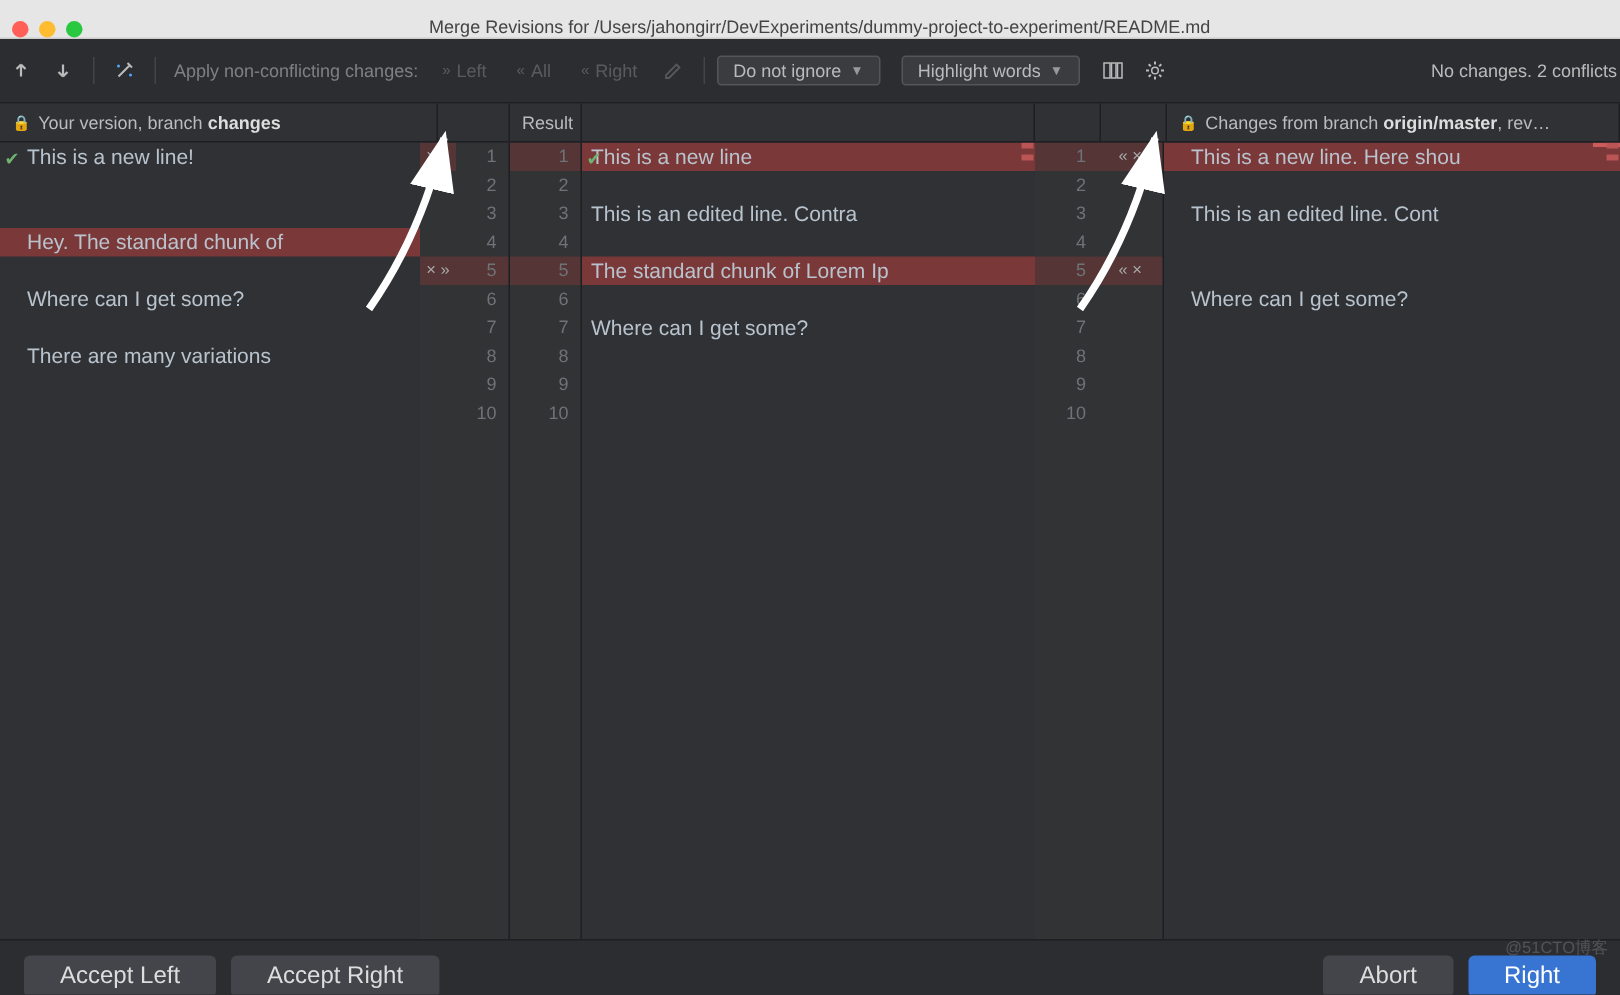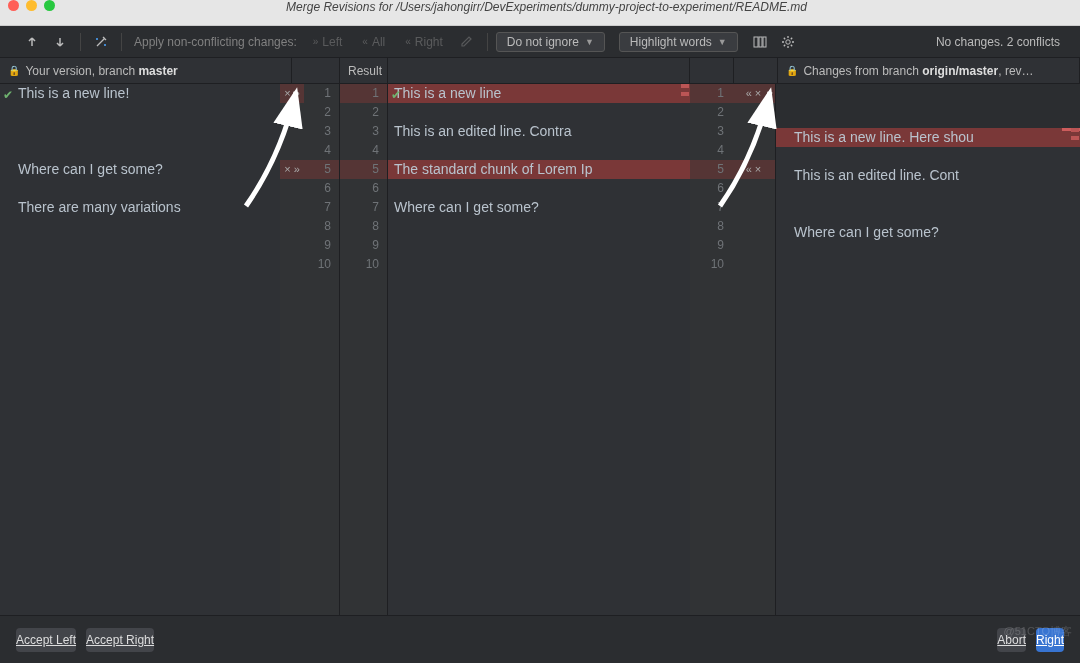--- a/index.html
+++ b/index.html
@@ -18,29 +18,29 @@
     --diff-green:#4b6140;
     --accent:#3874d1;
     --accent-hover:#3a7ce0;
     --btn:#43454a;
     --gutter-bg:#313335;
     --gutter-text:#6f7377;
   }
   *{box-sizing:border-box;margin:0;padding:0;font-family:-apple-system,BlinkMacSystemFont,"Segoe UI",sans-serif;}
   html,body{width:1080px;height:663px;background:var(--bg);color:var(--text);overflow:hidden;}
 
-  .titlebar{height:26px;background:#e6e6e6;display:flex;align-items:flex-start;padding:0 8px;font-size:12px;color:#333;border-bottom:1px solid #ccc;font-style:italic;}
+  .titlebar{height:26px;background:#e6e6e6;display:flex;align-items:flex-end;padding:0 8px;font-size:12px;color:#333;border-bottom:1px solid #ccc;}
   .traffic-lights{display:flex;gap:7px;margin-right:16px;}
   .tl{width:11px;height:11px;border-radius:50%;}
   .tl-red{background:#ff5f57;}
   .tl-yellow{background:#febc2e;}
   .tl-green{background:#28c840;}
   .title-text{flex:1;text-align:center;margin-left:-50px;font-size:12px;color:#444;}
 
-  .toolbar{height:32px;background:var(--toolbar-bg);display:flex;align-items:center;padding:0 20px;gap:4px;border-bottom:1px solid var(--border);font-size:12px;}
+  .toolbar{height:43px;background:var(--toolbar-bg);display:flex;align-items:center;padding:0 2px;gap:4px;border-bottom:1px solid var(--border);font-size:12px;}
   .tb-btn{display:flex;align-items:center;justify-content:center;width:24px;height:22px;color:var(--text);cursor:pointer;border-radius:3px;}
   .tb-sep{width:1px;height:18px;background:#444;margin:0 4px;}
   .tb-label{color:var(--text-dim);padding:0 4px;}
   .tb-link{color:var(--text-dim);padding:2px 8px;display:flex;align-items:center;gap:4px;cursor:pointer;border-radius:3px;}
   .tb-link.disabled{opacity:.55;}
   .chev{font-size:10px;}
   .dropdown{padding:2px 10px;border:1px solid #555;border-radius:3px;display:flex;align-items:center;gap:6px;cursor:pointer;color:var(--text);background:#3a3c40;}
   .dd-arrow{font-size:9px;color:#999;}
   .spacer{flex:1;}
 
@@ -58,41 +58,41 @@
 
   .panes{display:flex;height:calc(100% - 26px - 32px - 26px - 48px);font-family:"SF Mono",Menlo,Consolas,monospace;font-size:14px;line-height:19px;overflow:hidden;}
   .col{overflow:hidden;position:relative;}
   .col-left{flex:0 0 280px;background:var(--panel);}
   .col-actl{flex:0 0 24px;background:var(--gutter-bg);}
   .col-gutl{flex:0 0 36px;background:var(--gutter-bg);border-right:1px solid var(--border);}
   .col-gutm{flex:0 0 48px;background:var(--gutter-bg);border-right:1px solid var(--border);}
   .col-mid{flex:0 0 302px;background:var(--panel);}
   .col-gutr{flex:0 0 42px;background:var(--gutter-bg);}
   .col-actr{flex:0 0 44px;background:var(--gutter-bg);border-right:1px solid var(--border);}
-  .col-right{flex:1;background:var(--panel);margin-top:44px;}
+  .col-right{flex:1;background:var(--panel);}
 
   .line{height:19px;padding:0 6px;color:var(--mono);white-space:nowrap;overflow:hidden;position:relative;}
   .line.redhl{background:var(--diff-red-hl);}
   .line.rededge::after{content:"";position:absolute;top:0;right:0;width:18px;height:3px;background:#cc5c5c;}
   .gln{height:19px;text-align:right;padding-right:8px;color:var(--gutter-text);font-size:12px;}
   .gln.redhl{background:#553535;}
   .gact{height:19px;display:flex;align-items:center;justify-content:center;gap:1px;color:#aaa;font-size:11px;cursor:pointer;}
   .gact.redhl{background:#553535;}
   .gact span{padding:0 1px;}
   .check{position:absolute;left:3px;top:2px;color:#6fb36f;font-size:12px;z-index:2;}
   .col-left .line,.col-right .line{padding-left:18px;}
 
   .marker-strip{position:absolute;top:0;right:0;width:10px;height:100%;}
   .marker{position:absolute;right:1px;width:8px;height:4px;background:#b55;}
 
   .arrow-overlay{position:absolute;pointer-events:none;z-index:5;}
   .arrow-overlay svg{overflow:visible;}
 
   .footer{height:48px;display:flex;align-items:center;padding:0 16px;gap:10px;background:var(--bg);border-top:1px solid var(--border);}
-  .btn{padding:5px 0;background:var(--btn);color:var(--text-bright);border:none;border-radius:4px;font-size:12px;cursor:pointer;text-decoration:underline;}
+  .btn{padding:5px 24px;background:var(--btn);color:var(--text-bright);border:none;border-radius:4px;font-size:16px;cursor:pointer;}
   .btn-primary{background:var(--accent);color:#fff;font-weight:500;}
   .watermark{position:absolute;right:8px;bottom:24px;font-size:11px;color:rgba(255,255,255,.18);}
 </style>
 </head>
 <body>
 
 <div class="titlebar">
   <div class="traffic-lights">
     <div class="tl tl-red"></div>
     <div class="tl tl-yellow"></div>
@@ -162,40 +162,41 @@
         <path d="M7 1 L7 3 M7 11 L7 13 M1 7 L3 7 M11 7 L13 7 M2.8 2.8 L4.2 4.2 M9.8 9.8 L11.2 11.2 M11.2 2.8 L9.8 4.2 M4.2 9.8 L2.8 11.2" stroke="#bbb" stroke-width="1.3"></path>
       </svg>
   </div>
   <div class="spacer"></div>
   <span style="color:var(--text);">No changes. 2 conflicts</span>
 </div>
 
 <div class="pane-headers">
   <div class="ph ph-left">
     <span class="ph-lock">🔒</span>
-    <span><span>Your version, branch </span><b>master</b></span>
+    <span><span>Your version, branch </span><b>changes</b></span>
   </div>
   <div class="ph ph-gutl"></div>
   <div class="ph ph-gutr">
       <span>Result</span>
     </div>
   <div class="ph ph-mid"></div>
   <div class="ph ph-gut2l"></div>
   <div class="ph ph-gut2r"></div>
   <div class="ph ph-right">
     <span class="ph-lock">🔒</span>
     <span><span>Changes from branch </span><b>origin/master</b><span>, rev…</span></span>
   </div>
 </div>
 
 <div class="panes">
   <div class="col col-left" id="col-left">
       <div class="line"><span class="check">✔</span><span>This is a new line!</span></div>
       <div class="line"><span></span></div>
       <div class="line"><span></span></div>
+      <div class="line redhl"><span>Hey. The standard chunk of</span></div>
       <div class="line"><span></span></div>
       <div class="line"><span>Where can I get some?</span></div>
       <div class="line"><span></span></div>
       <div class="line"><span>There are many variations</span></div>
       <div class="line"><span></span></div>
     </div>
   <div class="col col-actl" id="col-actl">
       <div class="gact redhl">
         <span>×</span>
         <span>»</span>

